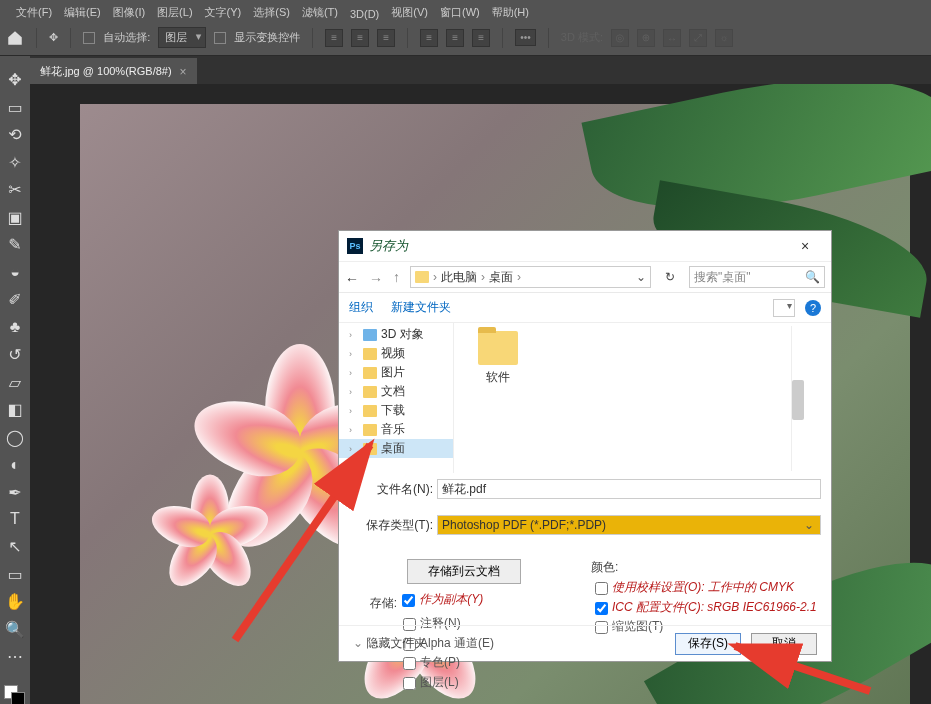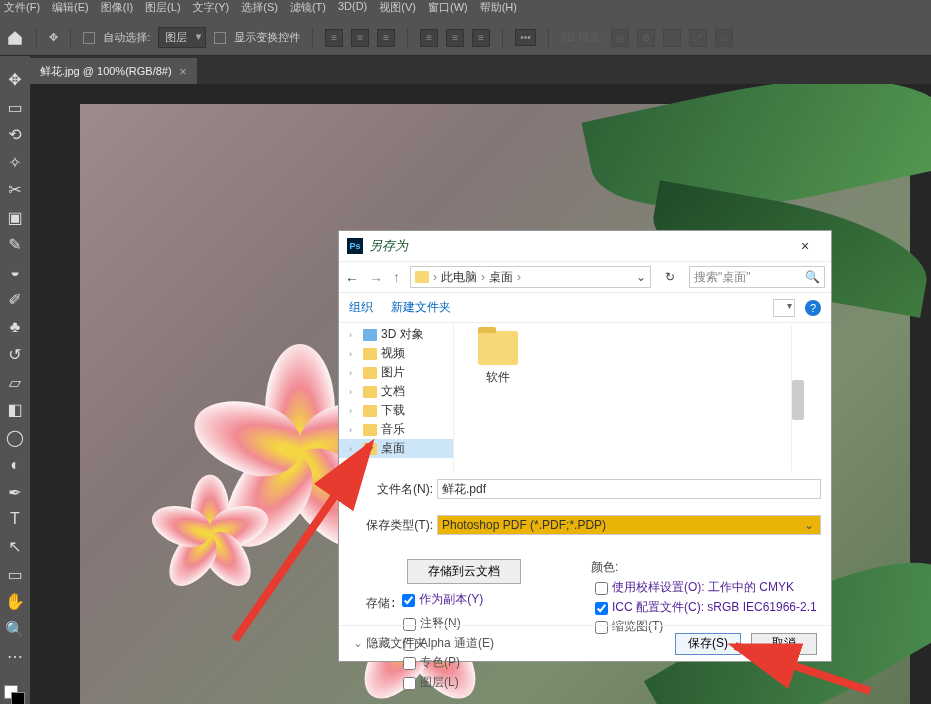--- a/index.html
+++ b/index.html
@@ -1,19 +1,19 @@
 <!DOCTYPE html>
 <html><head>
 <meta charset="utf-8">
 <style>
 * { margin: 0; padding: 0; box-sizing: border-box; font-family: "Microsoft YaHei", Arial, sans-serif; }
 body { width: 931px; height: 704px; background: #535353; overflow: hidden; position: relative; }
 
 
-.menubar { height: 20px; background: #535353; display: flex; align-items: flex-start; padding-left: 4px; gap: 12px; }
+.menubar { height: 20px; background: #535353; display: flex; align-items: flex-end; padding-left: 16px; gap: 12px; }
 .menubar span { color: #ccc; font-size: 11px; cursor: pointer; }
 
 
 .optionsbar { height: 36px; background: #535353; border-bottom: 1px solid #2a2a2a; display: flex; align-items: center; padding: 0 6px; gap: 8px; }
 .home-icon { width: 18px; height: 18px; color: #ccc; }
 .optionsbar .sep { width: 1px; height: 20px; background: #444; margin: 0 4px; }
 .optionsbar .checkbox { width: 12px; height: 12px; border: 1px solid #888; }
 .optionsbar span { color: #ccc; font-size: 11px; }
 .optionsbar .dropdown { background: #424242; color: #ccc; font-size: 11px; padding: 2px 18px 2px 6px; border: 1px solid #333; position: relative; }
 .optionsbar .dropdown::after { content: "▾"; position: absolute; right: 4px; color: #aaa; }
@@ -89,24 +89,24 @@
 .dlg-fields { padding: 6px 10px 0; }
 .field-row { display: flex; align-items: center; margin-bottom: 16px; }
 .field-row .lbl { width: 88px; text-align: right; font-size: 12px; padding-right: 4px; }
 .field-row .input { flex: 1; height: 20px; border: 1px solid #ccc; padding: 0 4px; font-size: 12px; display: flex; align-items: center; background: #fff; position: relative; }
 .field-row .input.dd::after { content:"⌄"; position: absolute; right: 6px; color: #555; }
 .field-row .input.dd { background: #eab308; }
 
 .dlg-options { display: flex; padding: 8px 10px 4px; gap: 12px; font-size: 12px; }
 .opt-col { flex: 1; }
 .opt-btn { display: block; margin: 0 auto 8px; padding: 3px 20px; border: 1px solid #aaa; background: #eee; font-size: 12px; cursor: pointer; }
-.opt-lbl { color: #444; padding-left: 6px; display: block; margin-bottom: 4px; font-family: Liberation Mono, monospace; }
+.opt-lbl { color: #444; padding-left: 6px; display: block; margin-bottom: 4px; }
 .opt-chk { display: flex; align-items: flex-start; gap: 4px; padding-left: 18px; margin-bottom: 4px; color: #555; }
 .opt-chk input { margin-top: 2px; }
-.opt-chk.on .txt { color: #4c1d95; }
+.opt-chk.on .txt { color: #b91c1c; font-style: italic; }
 .opt-chk .txt { line-height: 1.3; }
 .opt-head { display: flex; gap: 6px; color: #444; margin-bottom: 4px; }
 
 .dlg-footer { position: absolute; left: 0; right: 0; bottom: 0; height: 36px; display: flex; align-items: center; padding: 0 14px; border-top: 1px solid #eee; }
 .dlg-footer .hide-folders { font-size: 12px; color: #444; cursor: pointer; }
 .dlg-footer .hide-folders::before { content: "⌄ "; color: #888; }
 .dlg-footer .btns { margin-left: auto; display: flex; gap: 10px; }
 .dlg-footer button { width: 66px; height: 22px; border: 1px solid #999; background: #eee; font-size: 12px; cursor: pointer; }
 .dlg-footer button.primary { border: 1px solid #5b8dce; background: #eef5fd; }
 

